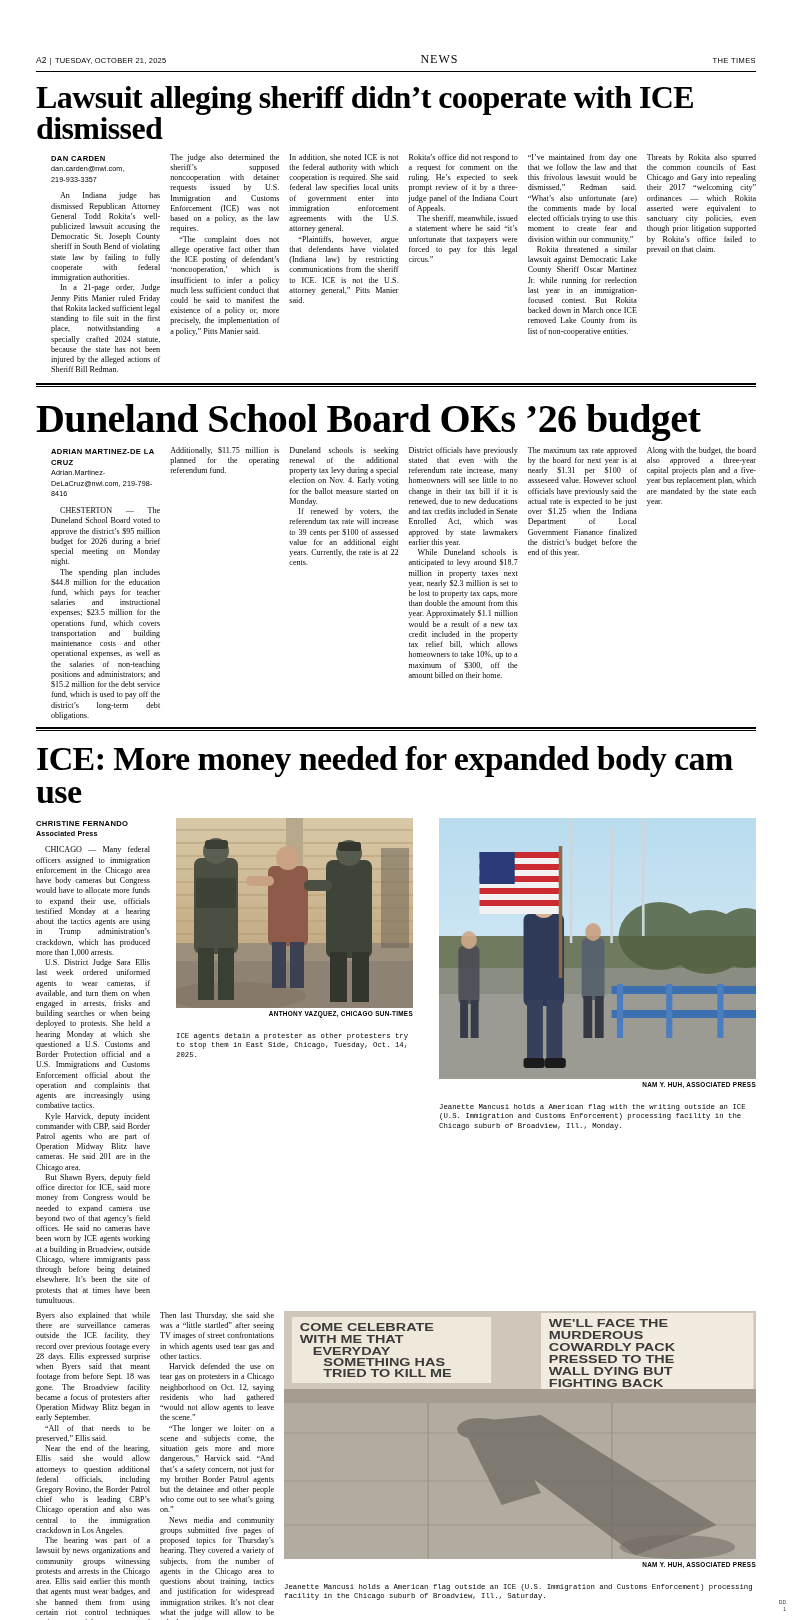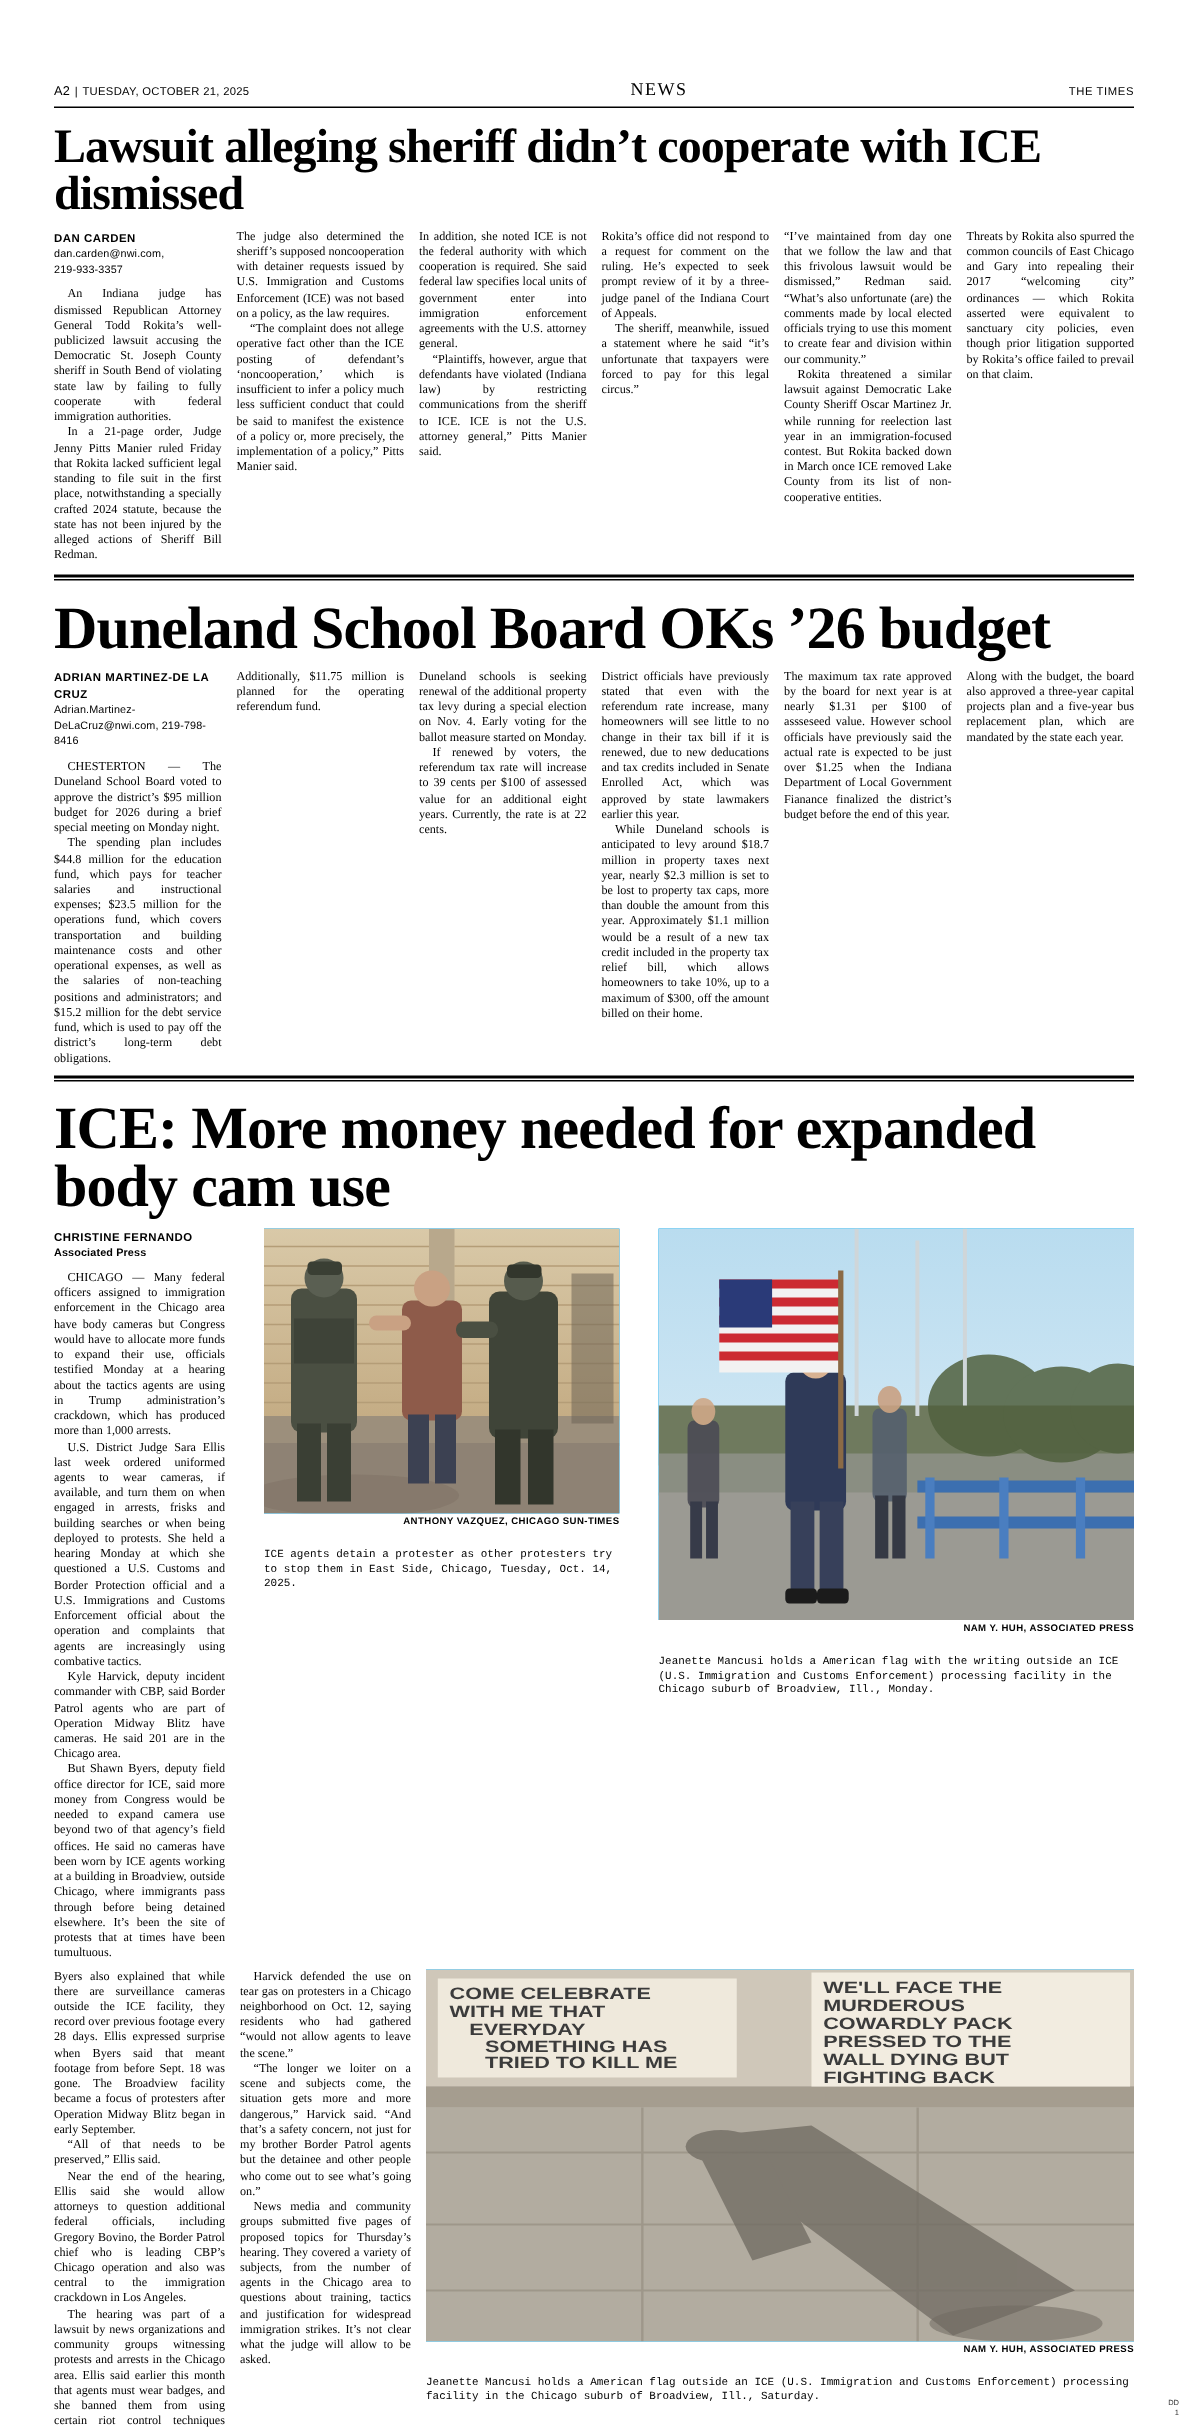--- a/index.html
+++ b/index.html
@@ -28,35 +28,35 @@
   .rule-double2 { border-top:2.5px solid #000; border-bottom:1px solid #000; height:4px; margin:6px 0 0; }
 
   
   h1.hl {
     font-family:"Liberation Serif", serif;
     font-weight:bold; margin:0; line-height:.98;
     letter-spacing:-0.6px;
   }
   .hl-1 { font-size:32px; padding:10px 0 8px; text-align:left; }
   .hl-2 { font-size:40px; padding:12px 0 8px; }
-  .hl-3 { font-size:40px; padding:11px 0 9px; }
+  .hl-3 { font-size:34px; padding:11px 0 9px; }
 
   
   .byline-name {
     font-family:"Liberation Sans", sans-serif; font-weight:bold;
     font-size:7.6px; letter-spacing:.35px; line-height:1.45;
   }
   .byline-meta {
     font-family:"Liberation Sans", sans-serif; font-size:7.2px;
     line-height:1.5; letter-spacing:.1px; word-break:break-word;
   }
   .byline-block { margin-bottom:6px; }
 
   
-  .cols { display:flex; gap:10px; }
+  .cols { display:flex; gap:10px;margin-left:15px; }
   .col { flex:1 1 0; min-width:0; }
   .bodytxt p {
     margin:0; font-size:8.1px; line-height:1.265;
     text-align:justify; text-indent:9px;
     hyphens:auto; -webkit-hyphens:auto;
   }
   .bodytxt p.noind { text-indent:0; }
 
   
   .photo { position:relative; overflow:hidden; background:#0ea5e9; }
@@ -320,20 +320,21 @@
   </div>
 
   <div style="display:flex; gap:10px; margin-top:5px;">
     <div style="width:114px; flex:0 0 114px;" class="bodytxt">
       <p class="noind">Byers also explained that while there are surveillance cameras outside the ICE facility, they record over previous footage every 28 days. Ellis expressed surprise when Byers said that meant footage from before Sept. 18 was gone. The Broadview facility became a focus of protesters after Operation Midway Blitz began in early September.</p>
       <p>“All of that needs to be preserved,” Ellis said.</p>
       <p>Near the end of the hearing, Ellis said she would allow attorneys to question additional federal officials, including Gregory Bovino, the Border Patrol chief who is leading CBP’s Chicago operation and also was central to the immigration crackdown in Los Angeles.</p>
       <p>The hearing was part of a lawsuit by news organizations and community groups witnessing protests and arrests in the Chicago area. Ellis said earlier this month that agents must wear badges, and she banned them from using certain riot control techniques against peaceful protesters and journalists.</p>
     </div>
     <div style="width:114px; flex:0 0 114px;" class="bodytxt">
+      <p class="noind">Then last Thursday, she said she was a “little startled” after seeing TV images of street confrontations in which agents used tear gas and other tactics.</p>
       <p>Harvick defended the use on tear gas on protesters in a Chicago neighborhood on Oct. 12, saying residents who had gathered “would not allow agents to leave the scene.”</p>
       <p>“The longer we loiter on a scene and subjects come, the situation gets more and more dangerous,” Harvick said. “And that’s a safety concern, not just for my brother Border Patrol agents but the detainee and other people who come out to see what’s going on.”</p>
       <p>News media and community groups submitted five pages of proposed topics for Thursday’s hearing. They covered a variety of subjects, from the number of agents in the Chicago area to questions about training, tactics and justification for widespread immigration strikes. It’s not clear what the judge will allow to be asked.</p>
 
     </div>
     <div style="flex:1 1 auto;">
       <div class="photo" style="height:248px;">
         <svg viewBox="0 0 360 248" width="100%" height="248" preserveAspectRatio="none">
           <rect width="360" height="248" fill="#b9b3a8"></rect>
           <rect x="0" y="0" width="360" height="78" fill="#cfc7b9"></rect>

